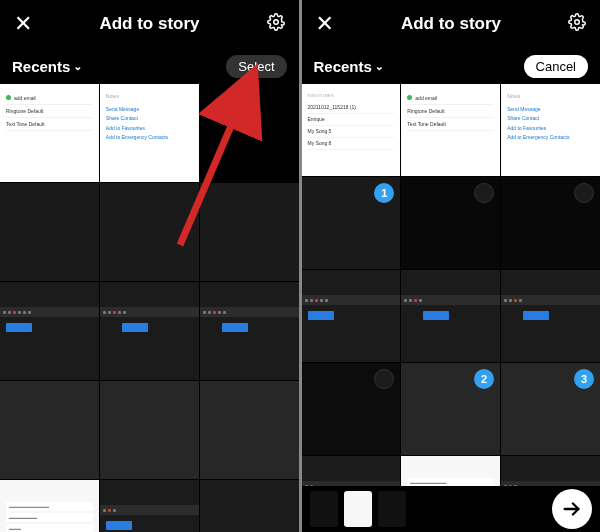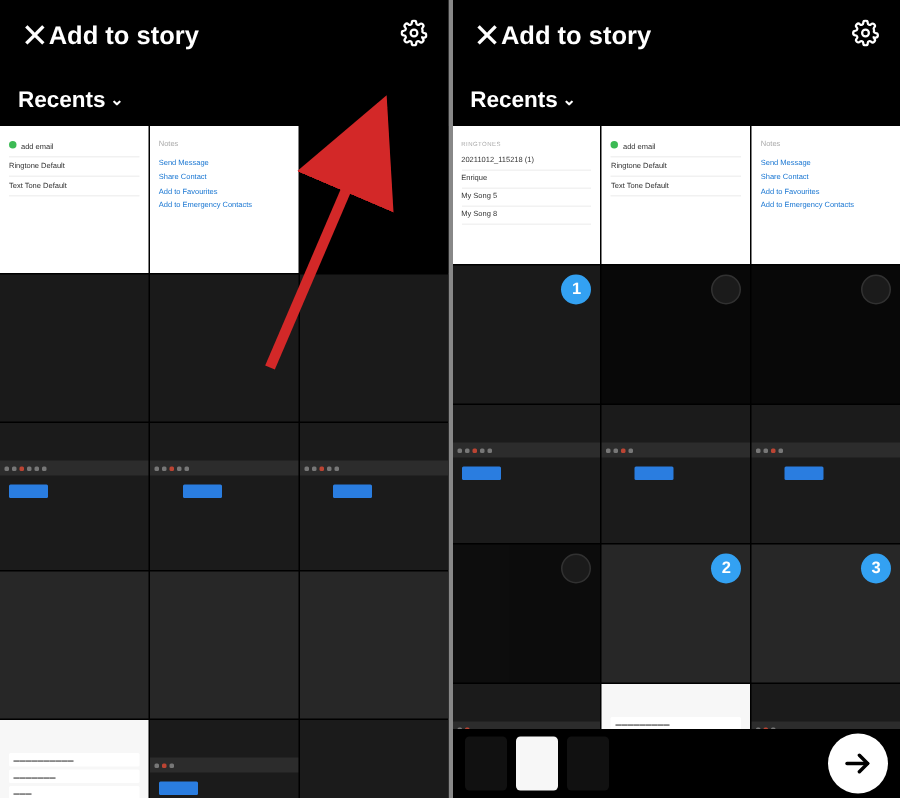--- a/index.html
+++ b/index.html
@@ -27,20 +27,21 @@
     padding: 0 14px;
     color: #fff;
     background: #000;
   }
   .topbar .close {
     font-size: 22px;
     line-height: 1;
   }
   .topbar .title {
     flex: 1;
+    text-align: center;
     font-size: 17px;
     font-weight: 600;
   }
   .topbar .gear {
     font-size: 18px;
   }
   .subbar {
     height: 36px;
     display: flex;
     align-items: center;
@@ -210,20 +211,21 @@
           <circle cx="12" cy="12" r="3"></circle>
           <path d="M19.4 15a1.7 1.7 0 0 0 .34 1.87l.06.06a2 2 0 1 1-2.83 2.83l-.06-.06A1.7 1.7 0 0 0 15 19.4a1.7 1.7 0 0 0-1 1.55V21a2 2 0 1 1-4 0v-.09a1.7 1.7 0 0 0-1-1.55 1.7 1.7 0 0 0-1.87.34l-.06.06a2 2 0 1 1-2.83-2.83l.06-.06A1.7 1.7 0 0 0 4.6 15a1.7 1.7 0 0 0-1.55-1H3a2 2 0 1 1 0-4h.09A1.7 1.7 0 0 0 4.6 9a1.7 1.7 0 0 0-.34-1.87l-.06-.06A2 2 0 1 1 7.03 4.24l.06.06A1.7 1.7 0 0 0 9 4.6a1.7 1.7 0 0 0 1-1.55V3a2 2 0 1 1 4 0v.09a1.7 1.7 0 0 0 1 1.55 1.7 1.7 0 0 0 1.87-.34l.06-.06a2 2 0 1 1 2.83 2.83l-.06.06A1.7 1.7 0 0 0 19.4 9c.13.31.2.65.2 1s-.07.69-.2 1a1.7 1.7 0 0 0 1.55 1H21a2 2 0 1 1 0 4h-.09a1.7 1.7 0 0 0-1.51.99z"></path>
         </svg>
     </span>
   </div>
   <div class="subbar">
     <div class="recents">
       <span>Recents</span>
       <span class="chev">⌄</span>
     </div>
+    <div class="select-btn">Select</div>
   </div>
 
   <div class="grid">
 
     <div class="thumb contact-thumb">
       <div class="row"><span class="dot"></span><span>add email</span></div>
       <div class="row"><span>Ringtone</span> <span>Default</span></div>
       <div class="row"><span>Text Tone</span> <span>Default</span></div>
     </div>
     <div class="thumb notes-thumb">
@@ -314,20 +316,21 @@
           <circle cx="12" cy="12" r="3"></circle>
           <path d="M19.4 15a1.7 1.7 0 0 0 .34 1.87l.06.06a2 2 0 1 1-2.83 2.83l-.06-.06A1.7 1.7 0 0 0 15 19.4a1.7 1.7 0 0 0-1 1.55V21a2 2 0 1 1-4 0v-.09a1.7 1.7 0 0 0-1-1.55 1.7 1.7 0 0 0-1.87.34l-.06.06a2 2 0 1 1-2.83-2.83l.06-.06A1.7 1.7 0 0 0 4.6 15a1.7 1.7 0 0 0-1.55-1H3a2 2 0 1 1 0-4h.09A1.7 1.7 0 0 0 4.6 9a1.7 1.7 0 0 0-.34-1.87l-.06-.06A2 2 0 1 1 7.03 4.24l.06.06A1.7 1.7 0 0 0 9 4.6a1.7 1.7 0 0 0 1-1.55V3a2 2 0 1 1 4 0v.09a1.7 1.7 0 0 0 1 1.55 1.7 1.7 0 0 0 1.87-.34l.06-.06a2 2 0 1 1 2.83 2.83l-.06.06A1.7 1.7 0 0 0 19.4 9c.13.31.2.65.2 1s-.07.69-.2 1a1.7 1.7 0 0 0 1.55 1H21a2 2 0 1 1 0 4h-.09a1.7 1.7 0 0 0-1.51.99z"></path>
         </svg>
     </span>
   </div>
   <div class="subbar">
     <div class="recents">
       <span>Recents</span>
       <span class="chev">⌄</span>
     </div>
+    <div class="cancel-btn">Cancel</div>
   </div>
 
   <div class="grid" style="grid-auto-rows:92px">
 
     <div class="thumb songs-thumb">
       <div class="hdr">RINGTONES</div>
       <div class="s">20211012_115218 (1)</div>
       <div class="s">Enrique</div>
       <div class="s">My Song 5</div>
       <div class="s">My Song 8</div>

